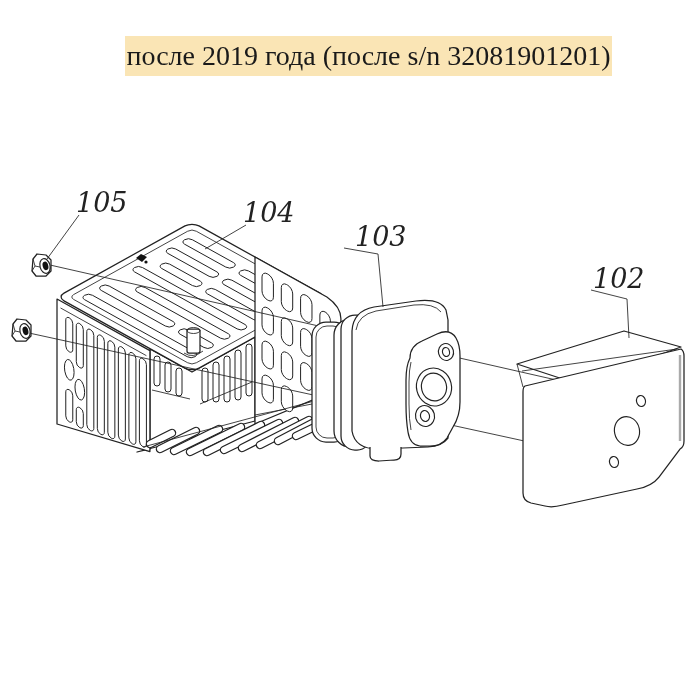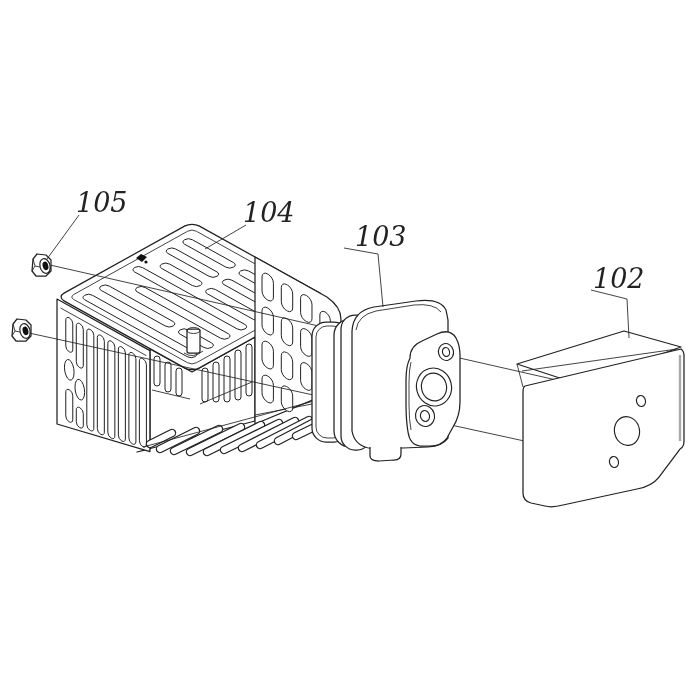--- a/index.html
+++ b/index.html
@@ -19,20 +19,21 @@
   .si{stroke:#fff;stroke-width:6;stroke-linecap:round;fill:none;}
   .lbl{font-family:"DejaVu Serif","Liberation Serif",serif;font-style:italic;
        font-size:27px;fill:#222;}
   .dark{fill:#111;stroke:none;}
 </style>
 </head>
 <body>
 
 <div class="page">
 
+  <div class="title-bar" style="background: rgb(250, 229, 181);">после 2019 года (после s/n 32081901201)</div>
 
   <svg width="700" height="700" viewBox="0 0 700 700">
 
     <g>
 
       <polygon class="wf" points="150,349 192,372 255,337 255,421 137,452 150,449"></polygon>
 
       <g transform="matrix(0.8766,0.487,0.8766,-0.487,57,297)">
         <rect class="wf" x="0" y="0" width="154" height="154" rx="8"></rect>
         <rect class="thin" x="7" y="7" width="140" height="140" rx="5"></rect>

